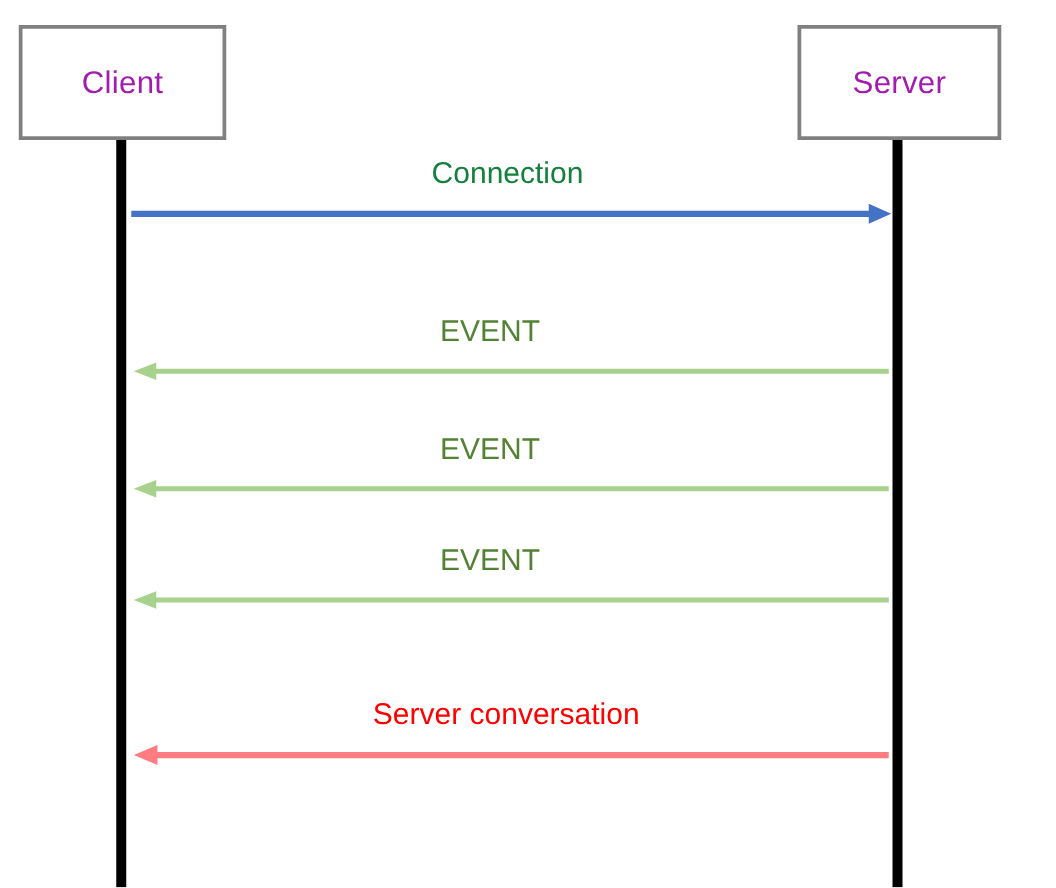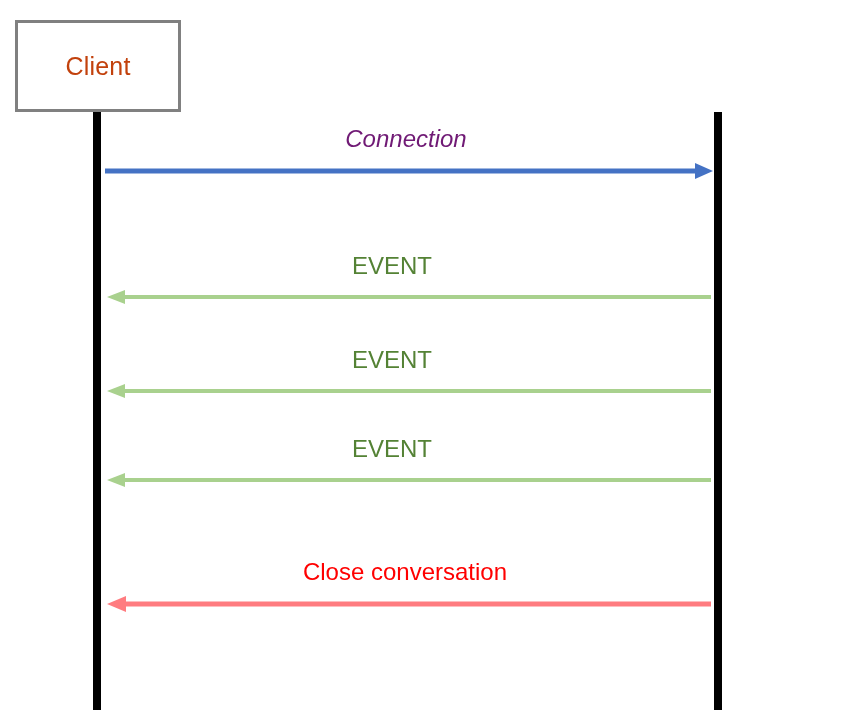--- a/index.html
+++ b/index.html
@@ -25,21 +25,21 @@
     box-sizing: border-box;
     background: #ffffff;
     border: 3px solid #808080;
     display: flex;
     align-items: center;
     justify-content: center;
   }
   .participant-label {
     font-family: "Liberation Sans", sans-serif;
     font-size: 25px;
-    color: #c2410c;
+    color: #a21caf;
     line-height: 1;
     letter-spacing: 0.2px;
     white-space: nowrap;
   }
 
   #client-box  { left: 15px;  top: 20px; width: 166px; height: 92px; }
   #server-box  { left: 638px; top: 20px; width: 163px; height: 92px; }
 
   
   .lifeline {
@@ -87,26 +87,29 @@
 </style>
 </head>
 <body>
 
 <div id="canvas">
 
   <div class="participant-box" id="client-box">
     <span class="participant-label">Client</span>
   </div>
 
+  <div class="participant-box" id="server-box">
+    <span class="participant-label">Server</span>
+  </div>
 
   <div class="lifeline" id="client-lifeline"></div>
   <div class="lifeline" id="server-lifeline"></div>
 
   <div class="message" id="msg-connection">
-    <span class="message-label lbl-connection" style="color:#701a75;font-style:italic;">Connection</span>
+    <span class="message-label lbl-connection" style="color:#15803d;">Connection</span>
     <svg class="message-arrow" width="845" height="20" viewBox="0 0 845 20">
       <line x1="105" y1="10" x2="700" y2="10" stroke="#4472C4" stroke-width="5"></line>
       <polygon points="713,10 695,2 695,18" fill="#4472C4"></polygon>
     </svg>
   </div>
 
   <div class="message" id="msg-event-1">
     <span class="message-label lbl-event" style="color:#548235;">EVENT</span>
     <svg class="message-arrow" width="845" height="20" viewBox="0 0 845 20">
       <line x1="120" y1="10" x2="711" y2="10" stroke="#A9D18E" stroke-width="4"></line>
@@ -124,20 +127,20 @@
 
   <div class="message" id="msg-event-3">
     <span class="message-label lbl-event" style="color:#548235;">EVENT</span>
     <svg class="message-arrow" width="845" height="20" viewBox="0 0 845 20">
       <line x1="120" y1="10" x2="711" y2="10" stroke="#A9D18E" stroke-width="4"></line>
       <polygon points="107,10 125,3 125,17" fill="#A9D18E"></polygon>
     </svg>
   </div>
 
   <div class="message" id="msg-close">
-    <span class="message-label lbl-close" style="color:#FF0000;">Close conversation</span>
+    <span class="message-label lbl-close" style="color:#FF0000;">Server conversation</span>
     <svg class="message-arrow" width="845" height="20" viewBox="0 0 845 20">
       <line x1="120" y1="10" x2="711" y2="10" stroke="#FF7C80" stroke-width="5"></line>
       <polygon points="107,10 126,2 126,18" fill="#FF7C80"></polygon>
     </svg>
   </div>
 
 </div>
 
 </body></html>

